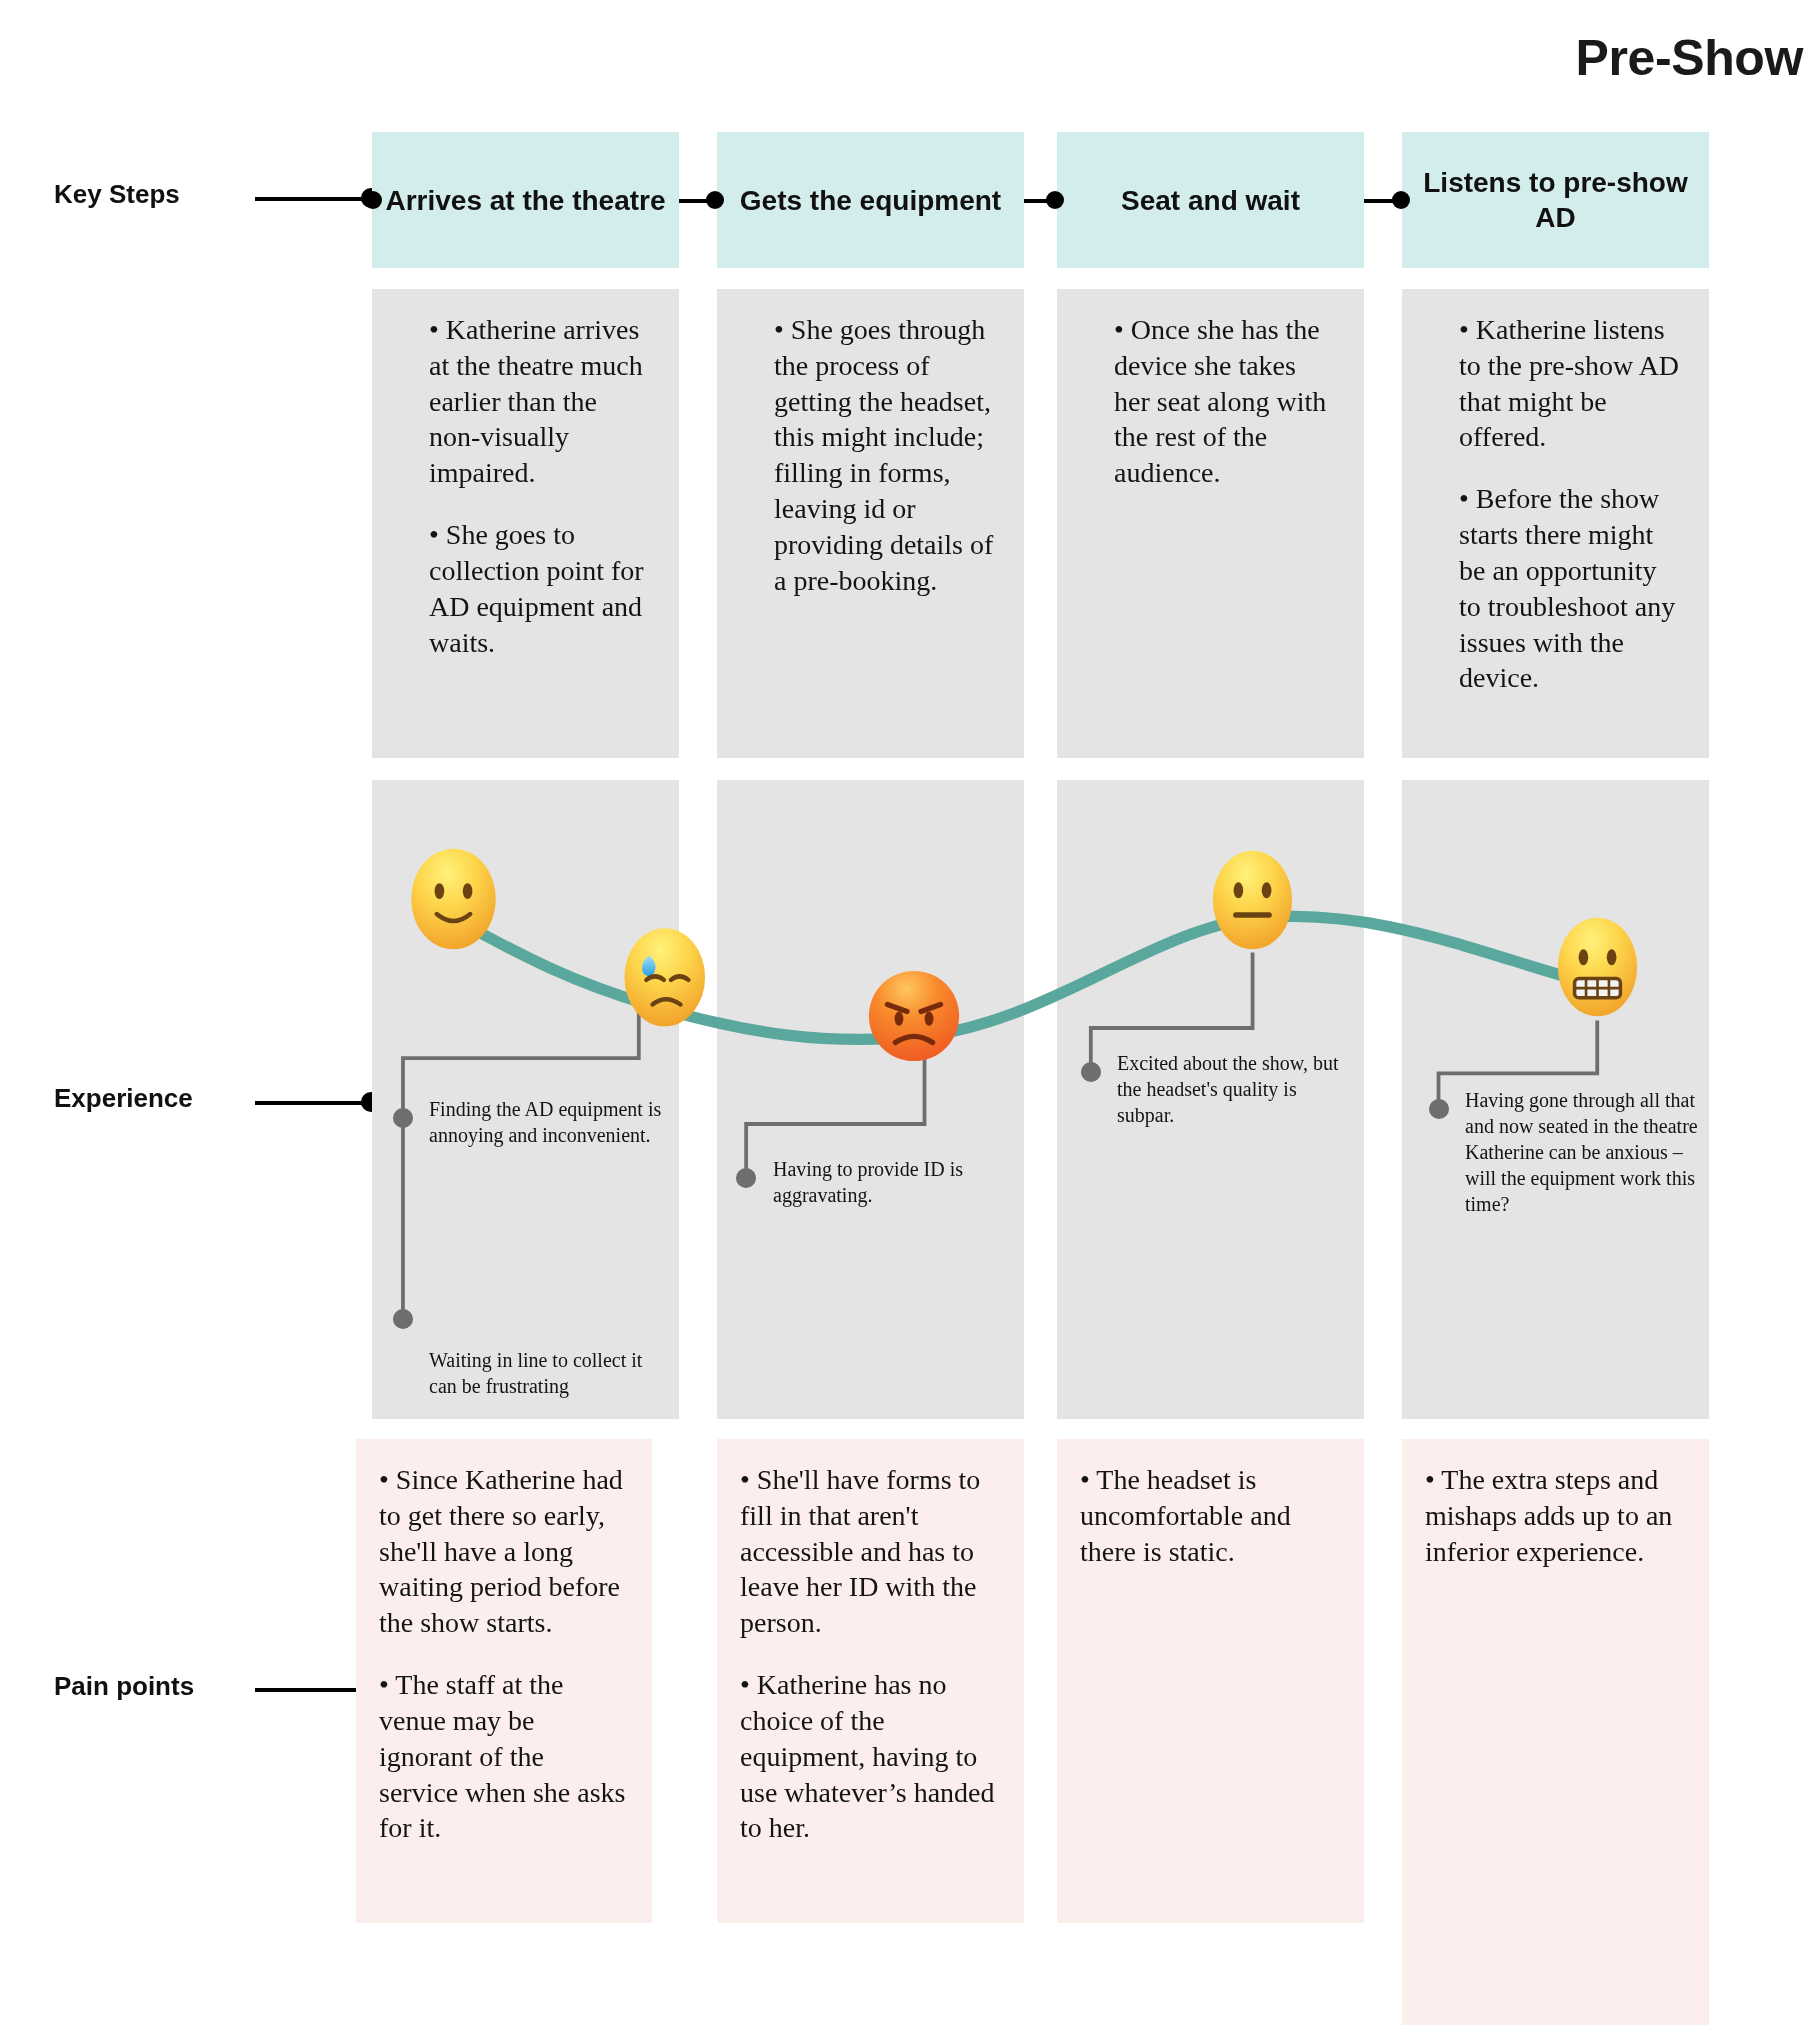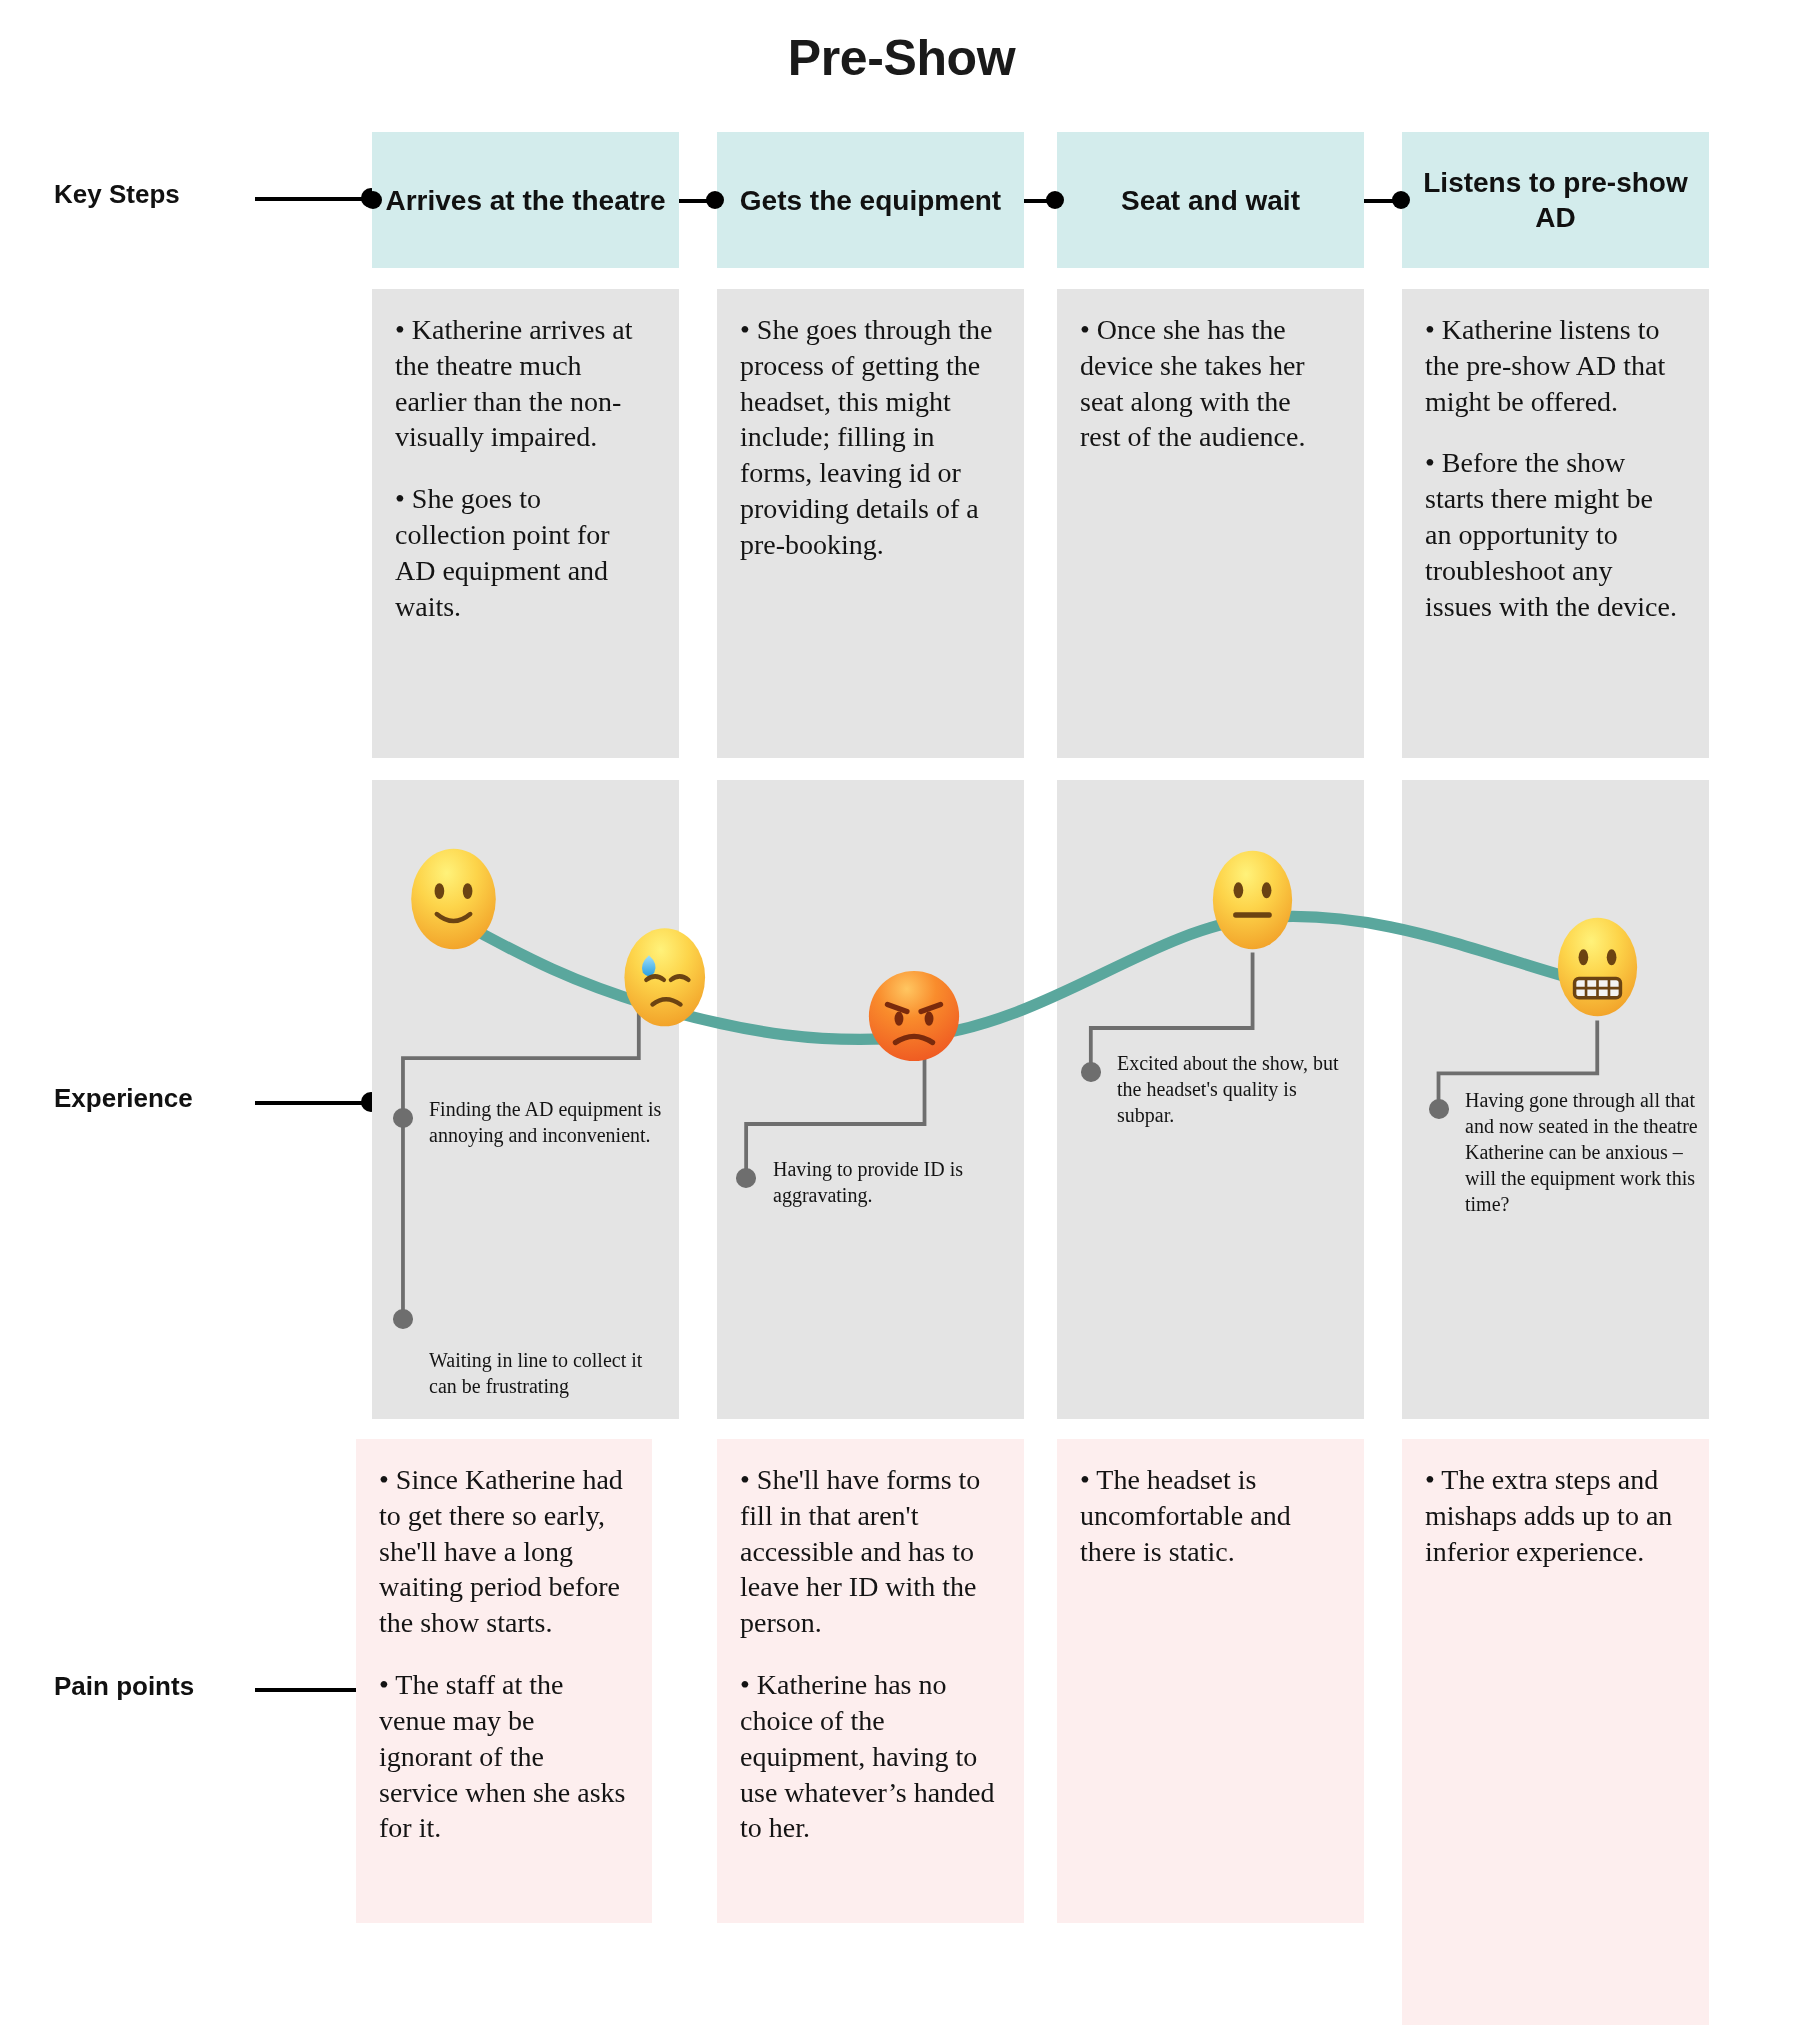--- a/index.html
+++ b/index.html
@@ -10,21 +10,21 @@
     width: 1812px; height: 2025px;
     position: relative;
     font-family: "Liberation Sans", sans-serif;
     -webkit-font-smoothing: antialiased;
   }
 
   
   #journey-title {
     position: absolute;
     top: 29px; left: 0; width: 1803px;
-    text-align: center;
+    text-align: right;
     font-family: "Liberation Sans", sans-serif;
     font-weight: 700;
     font-size: 50px;
     letter-spacing: -0.4px;
     color: #1a1a1a;
   }
 
   
   .row-label {
     position: absolute;
@@ -72,21 +72,21 @@
   .step-link {
     position: absolute;
     height: 3.8px;
     background: #000000;
   }
 
   .panel {
     position: absolute;
     box-sizing: border-box;
   }
-  .panel.gray  { background: #e4e4e4; }
+  .panel.gray  { background: #e4e4e4; padding-left: 34px; }
   .panel.pink  { background: #fdeeee; }
 
   .body-text {
     font-family: "Liberation Serif", serif;
     font-size: 28px;
     line-height: 1.28;
     color: #141414;
   }
   .panel .body-text { padding: 23px 26px 0 23px; }
   .body-text p { margin: 0 0 26px 0; }

